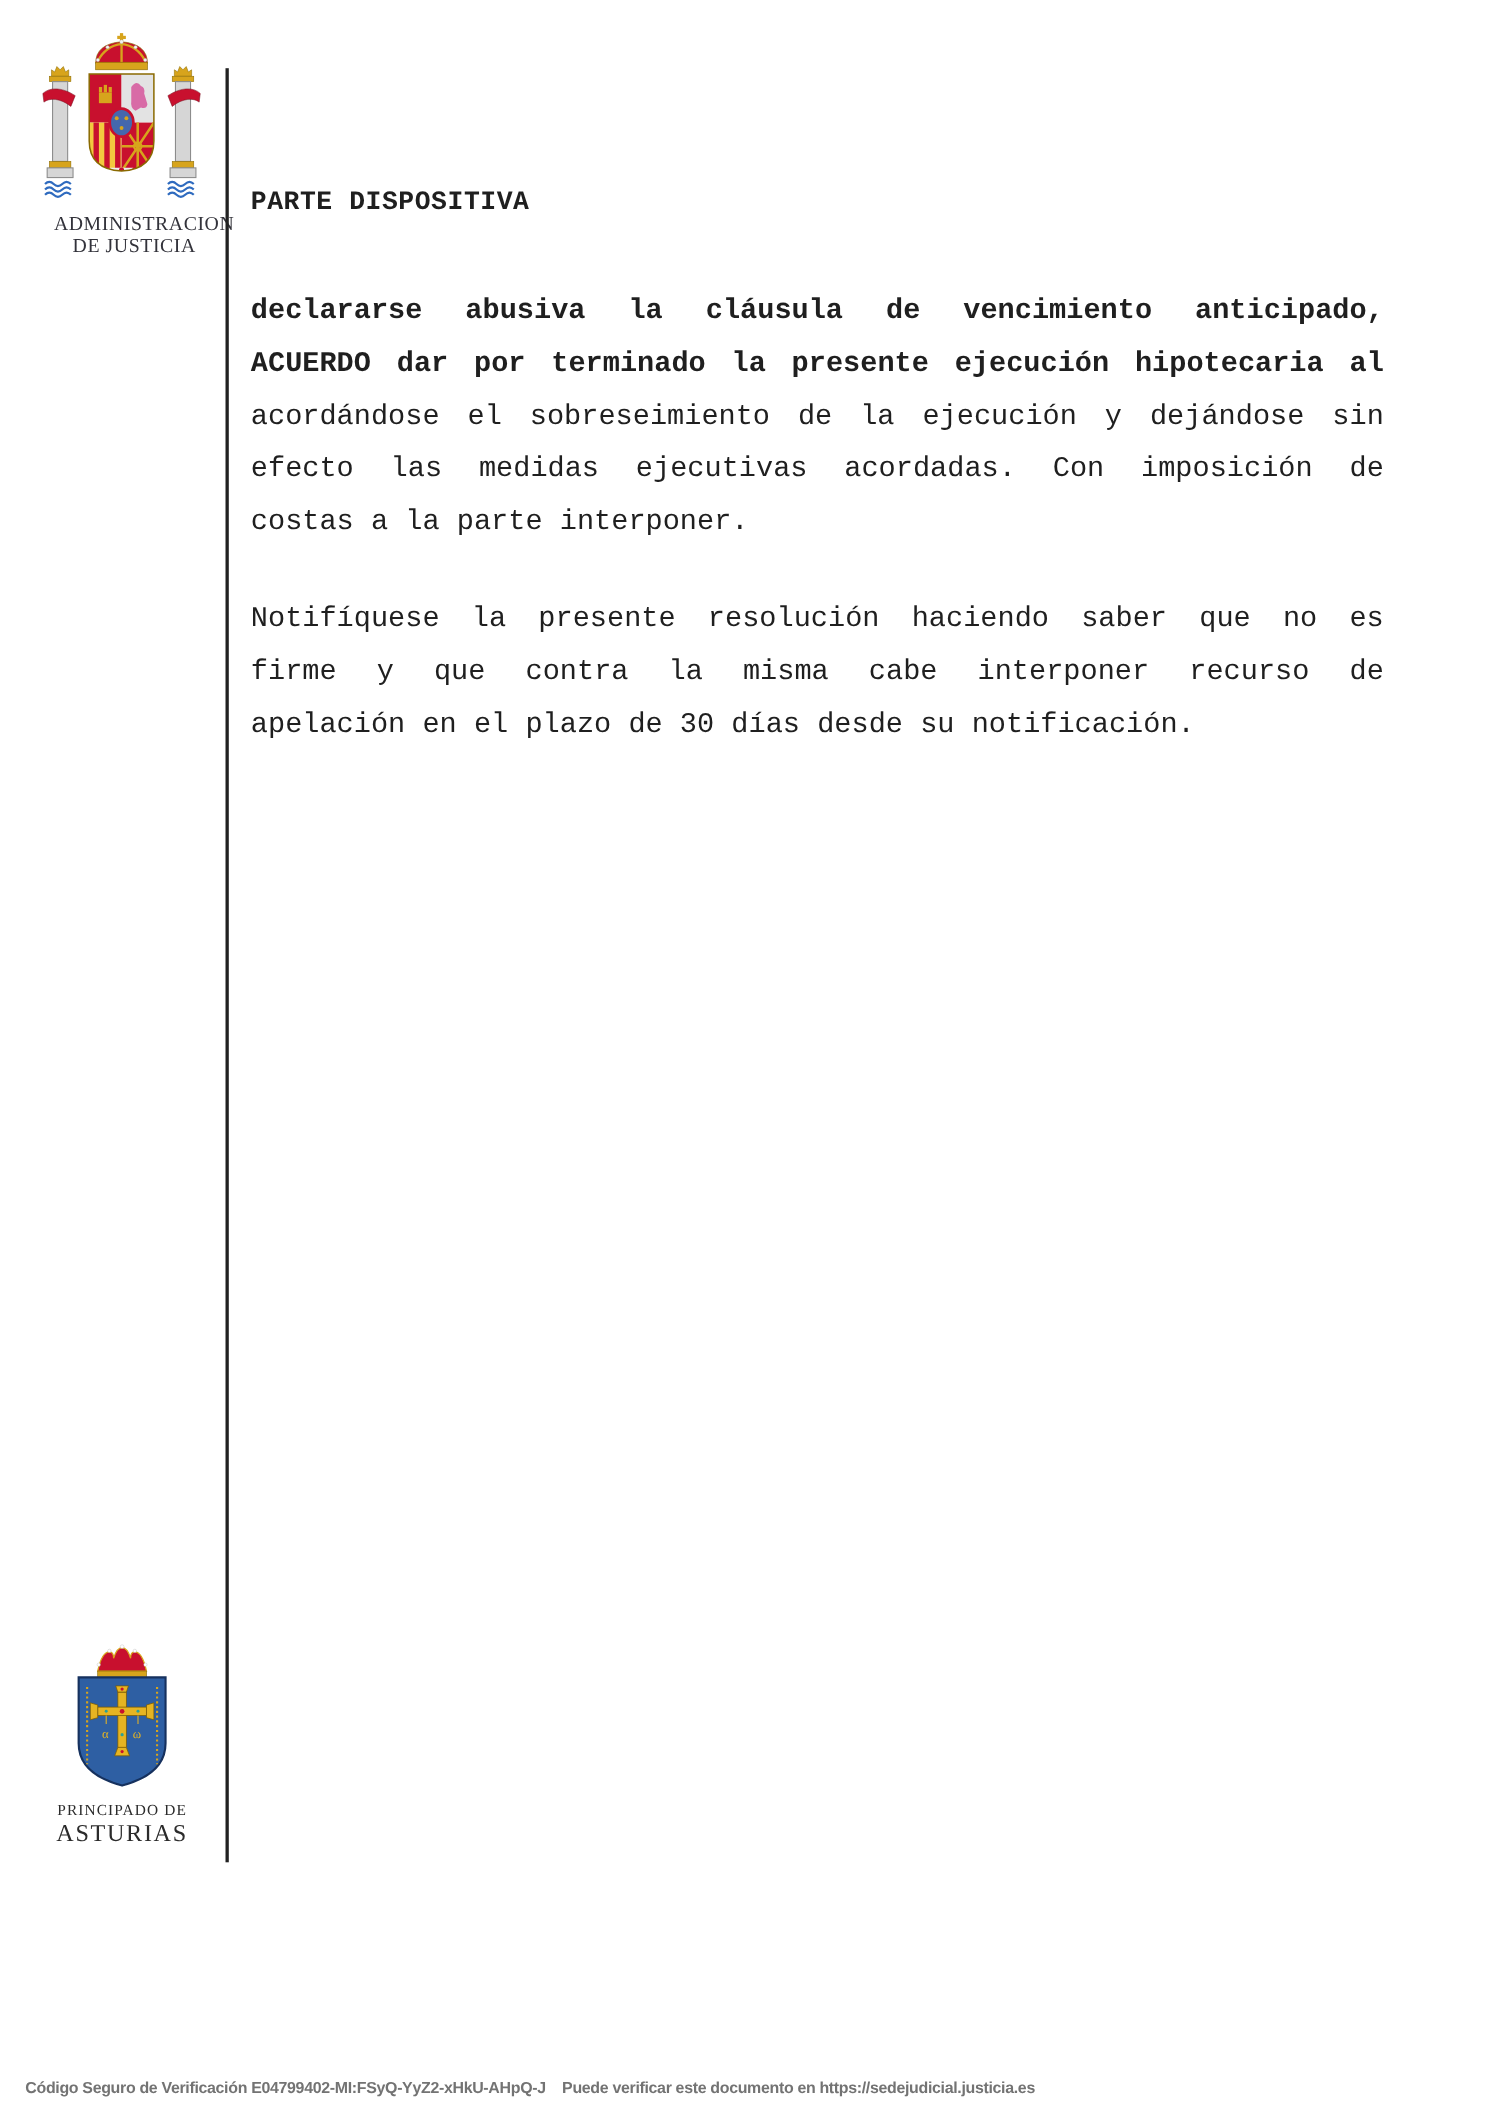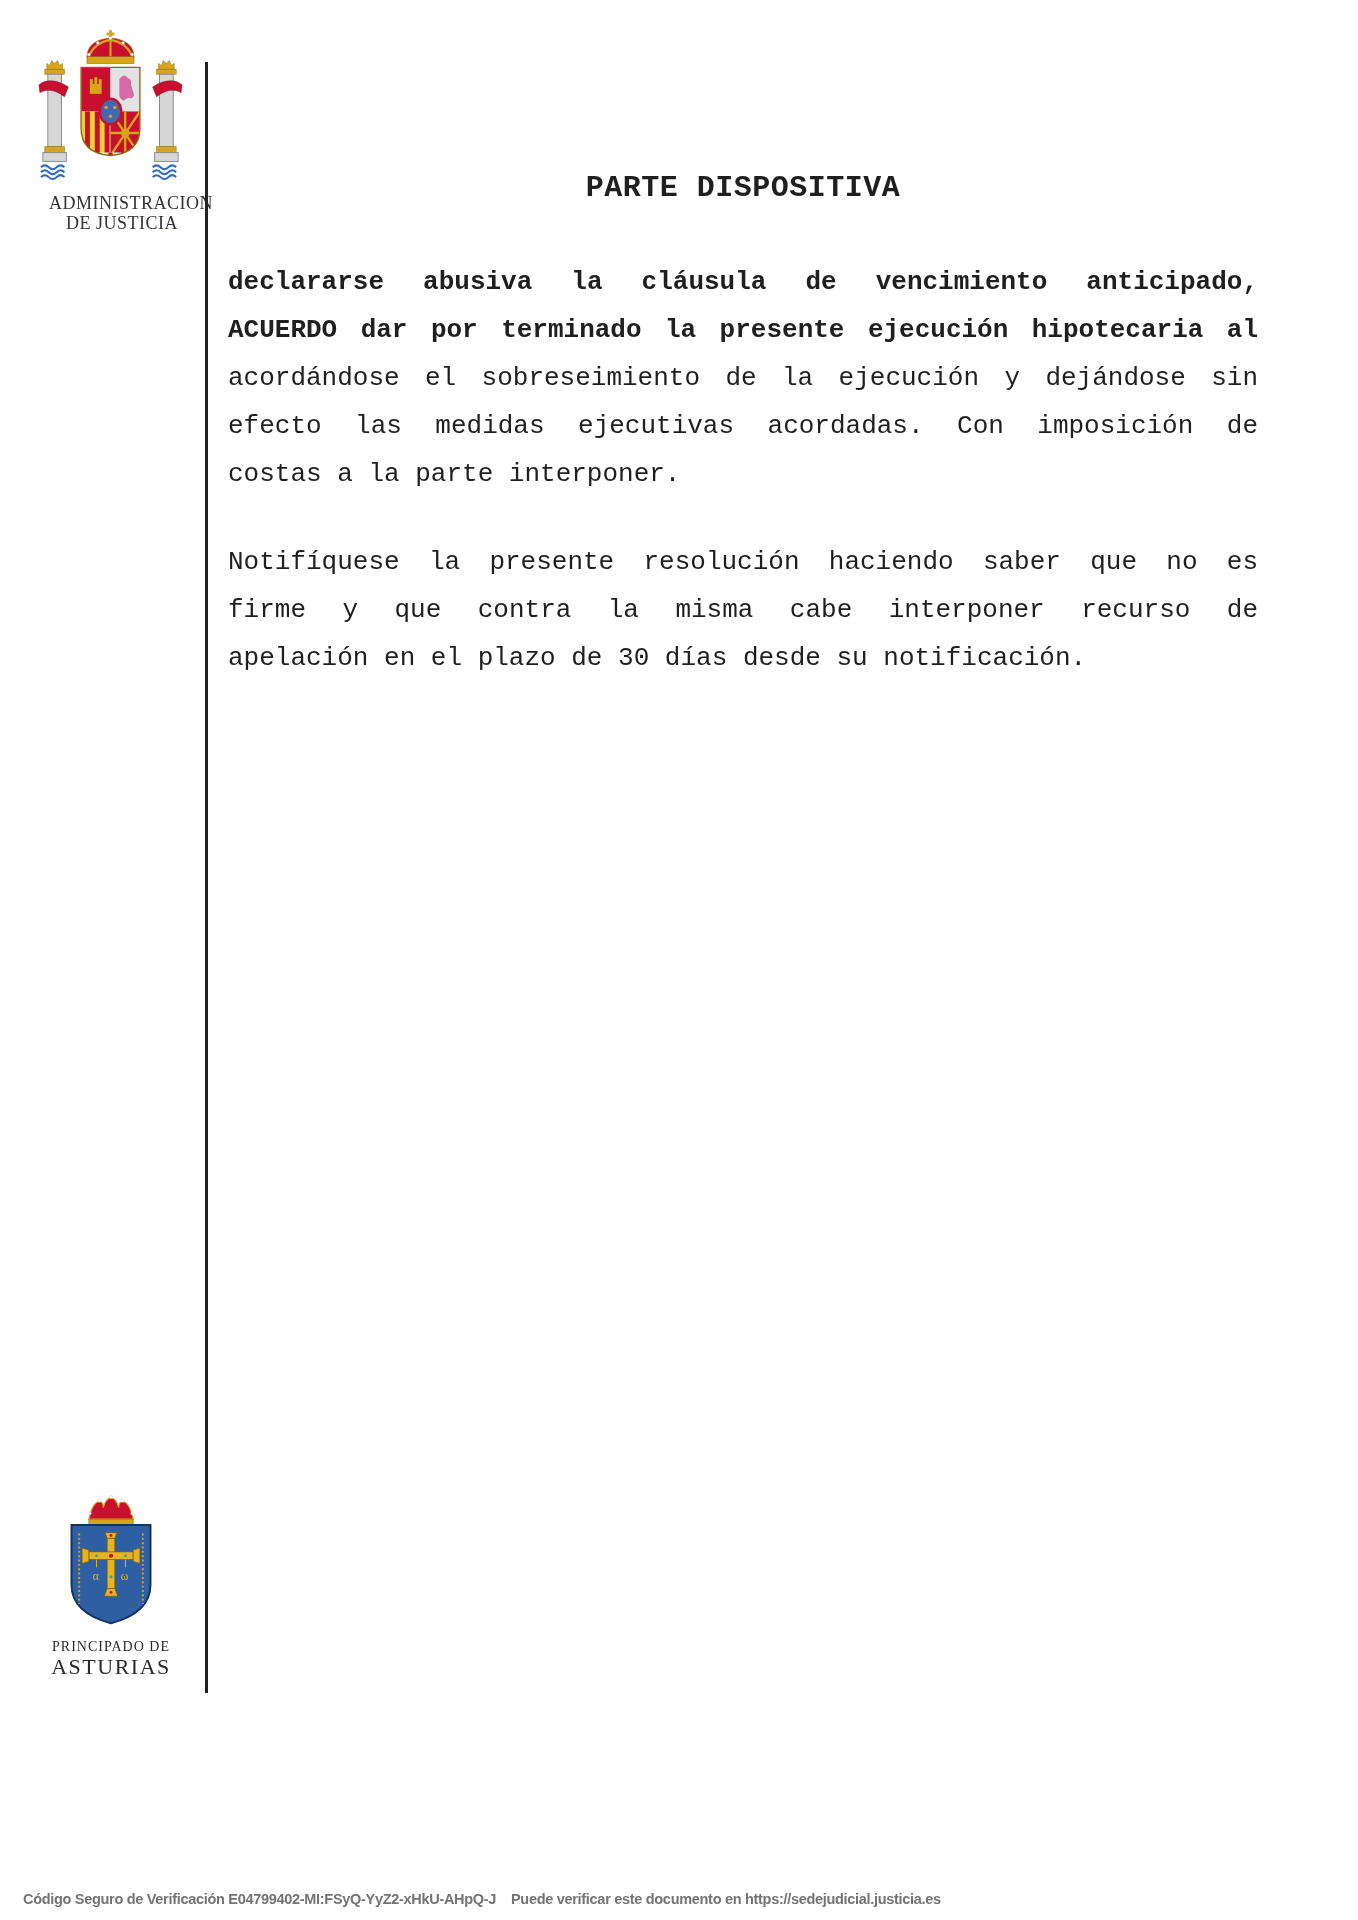--- a/index.html
+++ b/index.html
@@ -8,22 +8,22 @@
 
   
   .emblem-top{position:absolute;left:25px;top:28px;width:170px;text-align:center;}
   .emblem-top svg{display:block;margin:0 auto;}
   .emblem-caption{margin-top:3px;font-family:"Liberation Serif","DejaVu Serif",serif;
                   font-size:18px;line-height:20px;color:#33333b;letter-spacing:.5px;margin-left:24px;}
 
   .vline{position:absolute;left:205px;top:62px;width:3px;height:1631px;background:#222;}
 
   
-  .title{position:absolute;left:228px;top:171px;width:1030px;text-align:center;
-         font-weight:bold;font-size:30px;letter-spacing:.5px;}
+  .title{position:absolute;left:228px;top:171px;width:1030px;
+         font-weight:bold;font-size:24px;letter-spacing:.5px;}
   .para{position:absolute;left:228px;width:1030px;}
   .p1{top:258px;} .p2{top:538px;} .p3{top:771px;}
   .line{font-size:26px;line-height:48px;white-space:normal;}
   .line.j{text-align:justify;text-align-last:justify;text-justify:inter-word;}
   .line.b{font-weight:bold;}
 
   .emblem-bottom{position:absolute;left:31px;top:1490px;width:160px;text-align:center;}
   .emblem-bottom svg{display:block;margin:0 auto;}
   .asturias-caption-1{margin-top:4px;font-family:"Liberation Serif","DejaVu Serif",serif;
                       font-size:14px;line-height:16px;color:#2b2b2b;letter-spacing:1px;}

